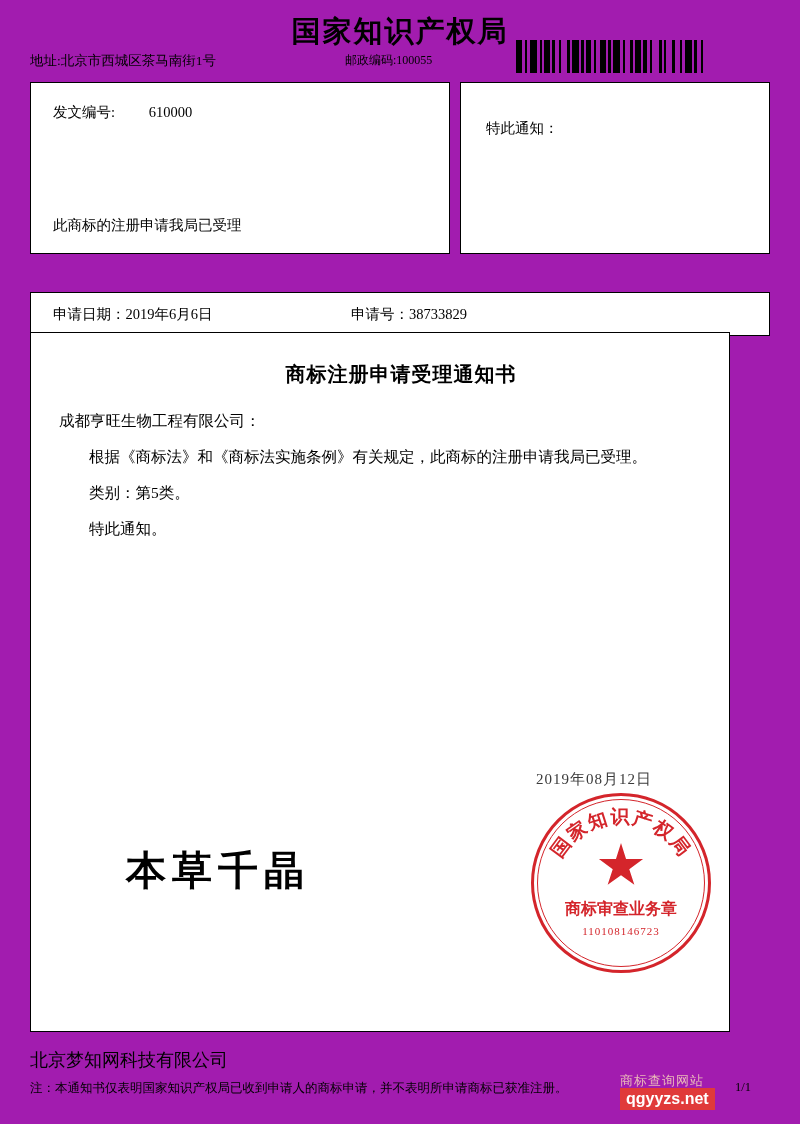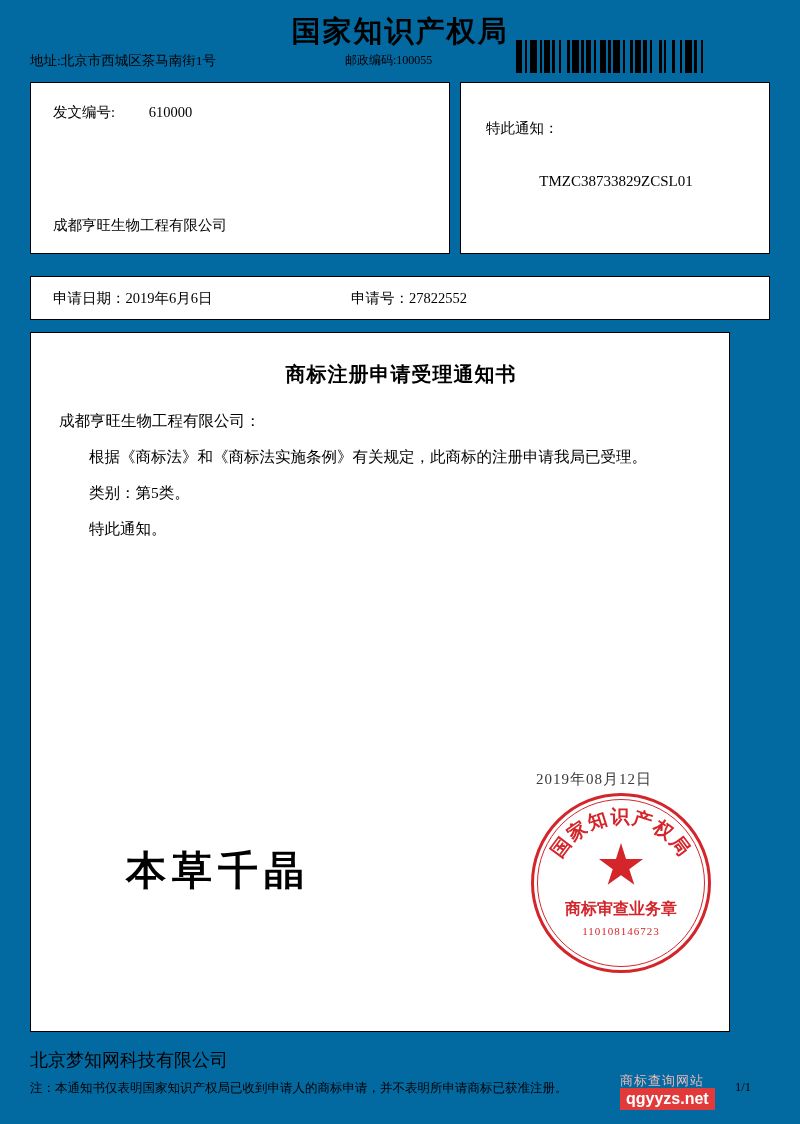--- a/index.html
+++ b/index.html
@@ -8,21 +8,21 @@
     background: #ffffff;
   }
   body {
     font-family: "Liberation Serif", "DejaVu Serif", serif;
     color: #000000;
   }
   .page {
     position: relative;
     width: 800px;
     height: 1124px;
-    background: #0369a1;
+    background: #a21caf;
     overflow: hidden;
   }
 
   
   .doc-title {
     position: absolute;
     top: 12px;
     left: 0;
     width: 800px;
     text-align: center;
@@ -63,21 +63,21 @@
 
   
   .box {
     position: absolute;
     border: 1.6px solid #000;
     box-sizing: border-box;
     background: #fff;
   }
   .box-left  { top: 82px;  left: 30px;  width: 420px; height: 172px; }
   .box-right { top: 82px;  left: 460px; width: 310px; height: 172px; }
-  .box-appl  { top: 276px; left: 30px;  width: 740px; height: 44px; }
+  .box-appl  { top: 292px; left: 30px;  width: 740px; height: 44px; }
   .box-main  { top: 332px; left: 30px;  width: 700px; height: 700px; }
 
   .zip-row {
     position: absolute;
     top: 20px;
     left: 22px;
     font-size: 14.5px;
   }
   .zip-row .lbl { margin-right: 30px; }
   .addr-row {
@@ -343,34 +343,33 @@
       <i class="g" style="width: 4px;"></i>
       <i style="width: 2px;"></i>
       <i class="g" style="width: 6px;"></i>
     </div>
 
   <div class="box box-left">
     <div class="zip-row">
       <span class="lbl">发文编号:</span>
       <span>610000</span>
     </div>
-    <div class="company-row">成都亨旺生物工程有限公司</div>
+    <div class="company-row">此商标的注册申请我局已受理</div>
   </div>
 
   <div class="box box-right">
     <div class="dispatch-label">特此通知：</div>
-    <div class="dispatch-no">TMZC38733829ZCSL01</div>
   </div>
 
   <div class="box box-appl">
     <div class="appl-date">
       <span>申请日期：</span><span>2019年6月6日</span>
     </div>
     <div class="appl-no">
-      <span>申请号：</span><span>27822552</span>
+      <span>申请号：</span><span>38733829</span>
     </div>
   </div>
 
   <div class="box box-main">
     <div class="main-title">商标注册申请受理通知书</div>
     <div class="addressee">成都亨旺生物工程有限公司：</div>
     <div class="para1">根据《商标法》和《商标法实施条例》有关规定，此商标的注册申请我局已受理。</div>
     <div class="para2">类别：第5类。</div>
     <div class="para3">特此通知。</div>
 

